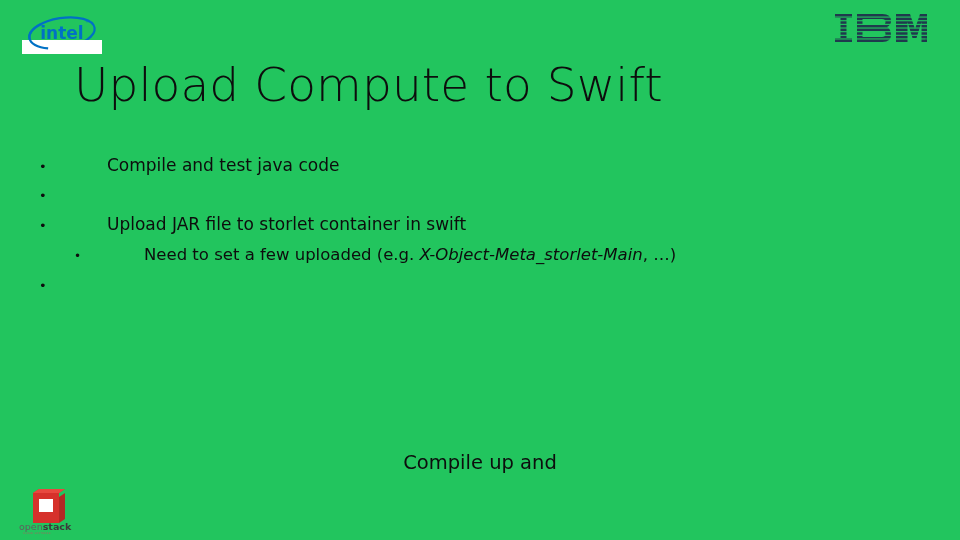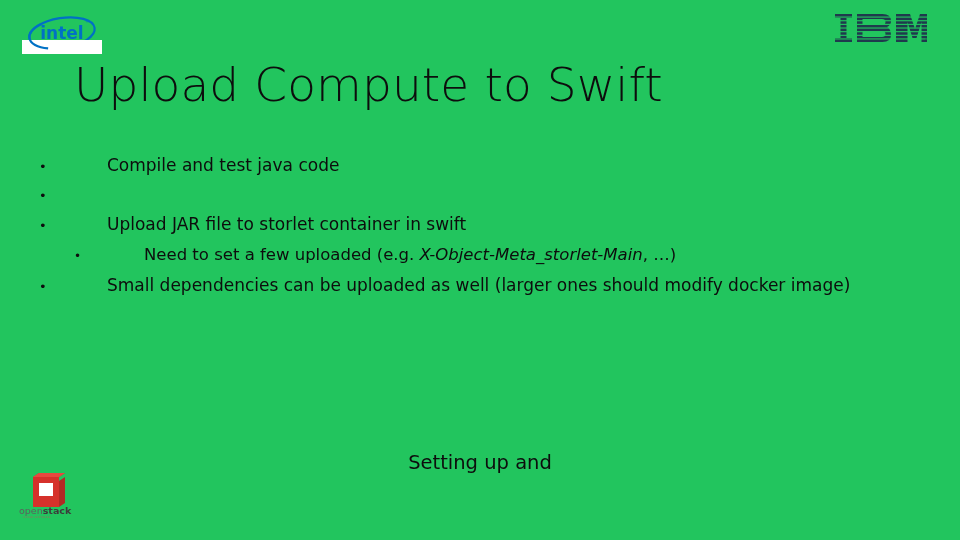--- a/index.html
+++ b/index.html
@@ -100,21 +100,21 @@
     font-size: 19.5px;
     line-height: 31px;
     color: #0d0d0d;
   }
   .caption-block .caption-line { display: block; }
 
   
   .openstack-logo {
     position: absolute;
     left: 18px;
-    top: 468px;
+    top: 484px;
     width: 62px;
     height: 50px;
     text-align: center;
   }
   .openstack-logo svg { display: block; }
 </style>
 </head>
 <body>
 
 <div class="slide">
@@ -177,27 +177,26 @@
       <span class="bullet-text">Upload JAR file to storlet container in swift</span>
     </div>
 
     <div class="bullet-row level-2">
       <span class="bullet-mark">•</span>
       <span class="bullet-text"><span>Need to set a few uploaded (e.g. </span><em>X-Object-Meta_storlet-Main</em><span>, …)</span></span>
     </div>
 
     <div class="bullet-row level-1">
       <span class="bullet-mark">•</span>
-      <span class="bullet-text">Small dependencies can be uploaded as well (larger ones should modify docker image)</span>
     </div>
 
   </div>
 
   <div class="caption-block">
-    <span class="caption-line">Setting up and</span>
+    <span class="caption-line">Compile up and</span>
   </div>
 
   <div class="openstack-logo">
     <svg viewBox="0 0 124 100" width="62" height="50" aria-hidden="true">
       <g>
 
         <path d="M30 18 L30 70 L42 78 L42 26 Z" fill="#9E1B17"></path>
 
         <path d="M82 26 L82 78 L94 70 L94 18 Z" fill="#B22A24"></path>
 

